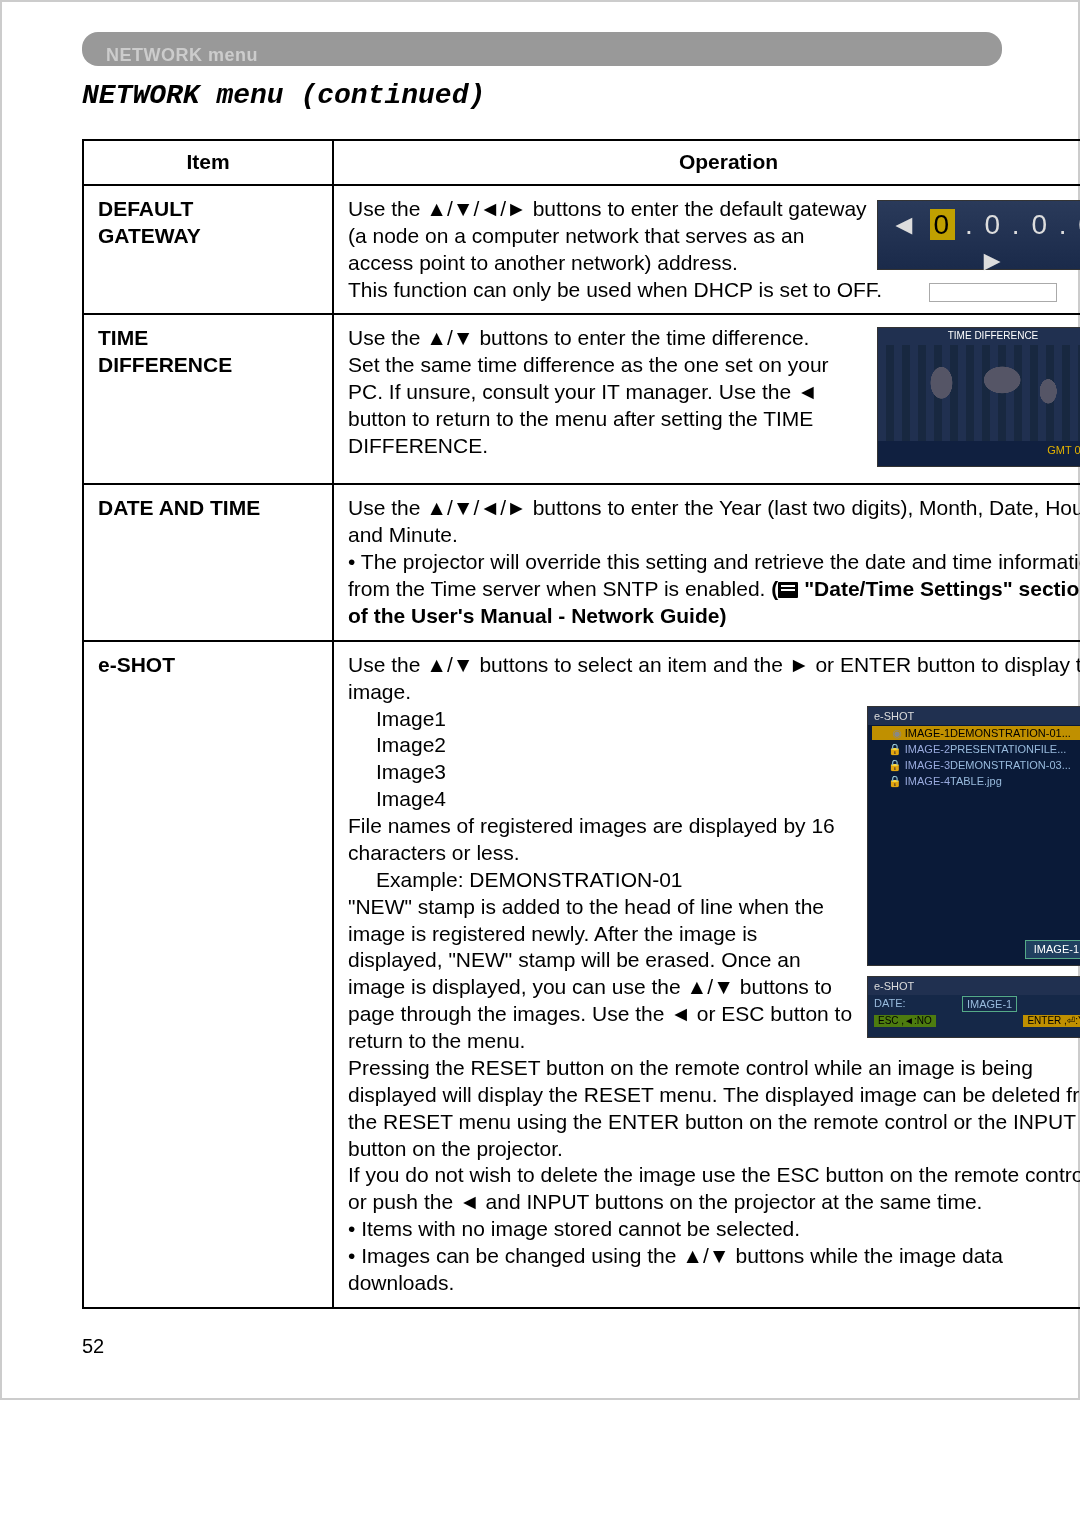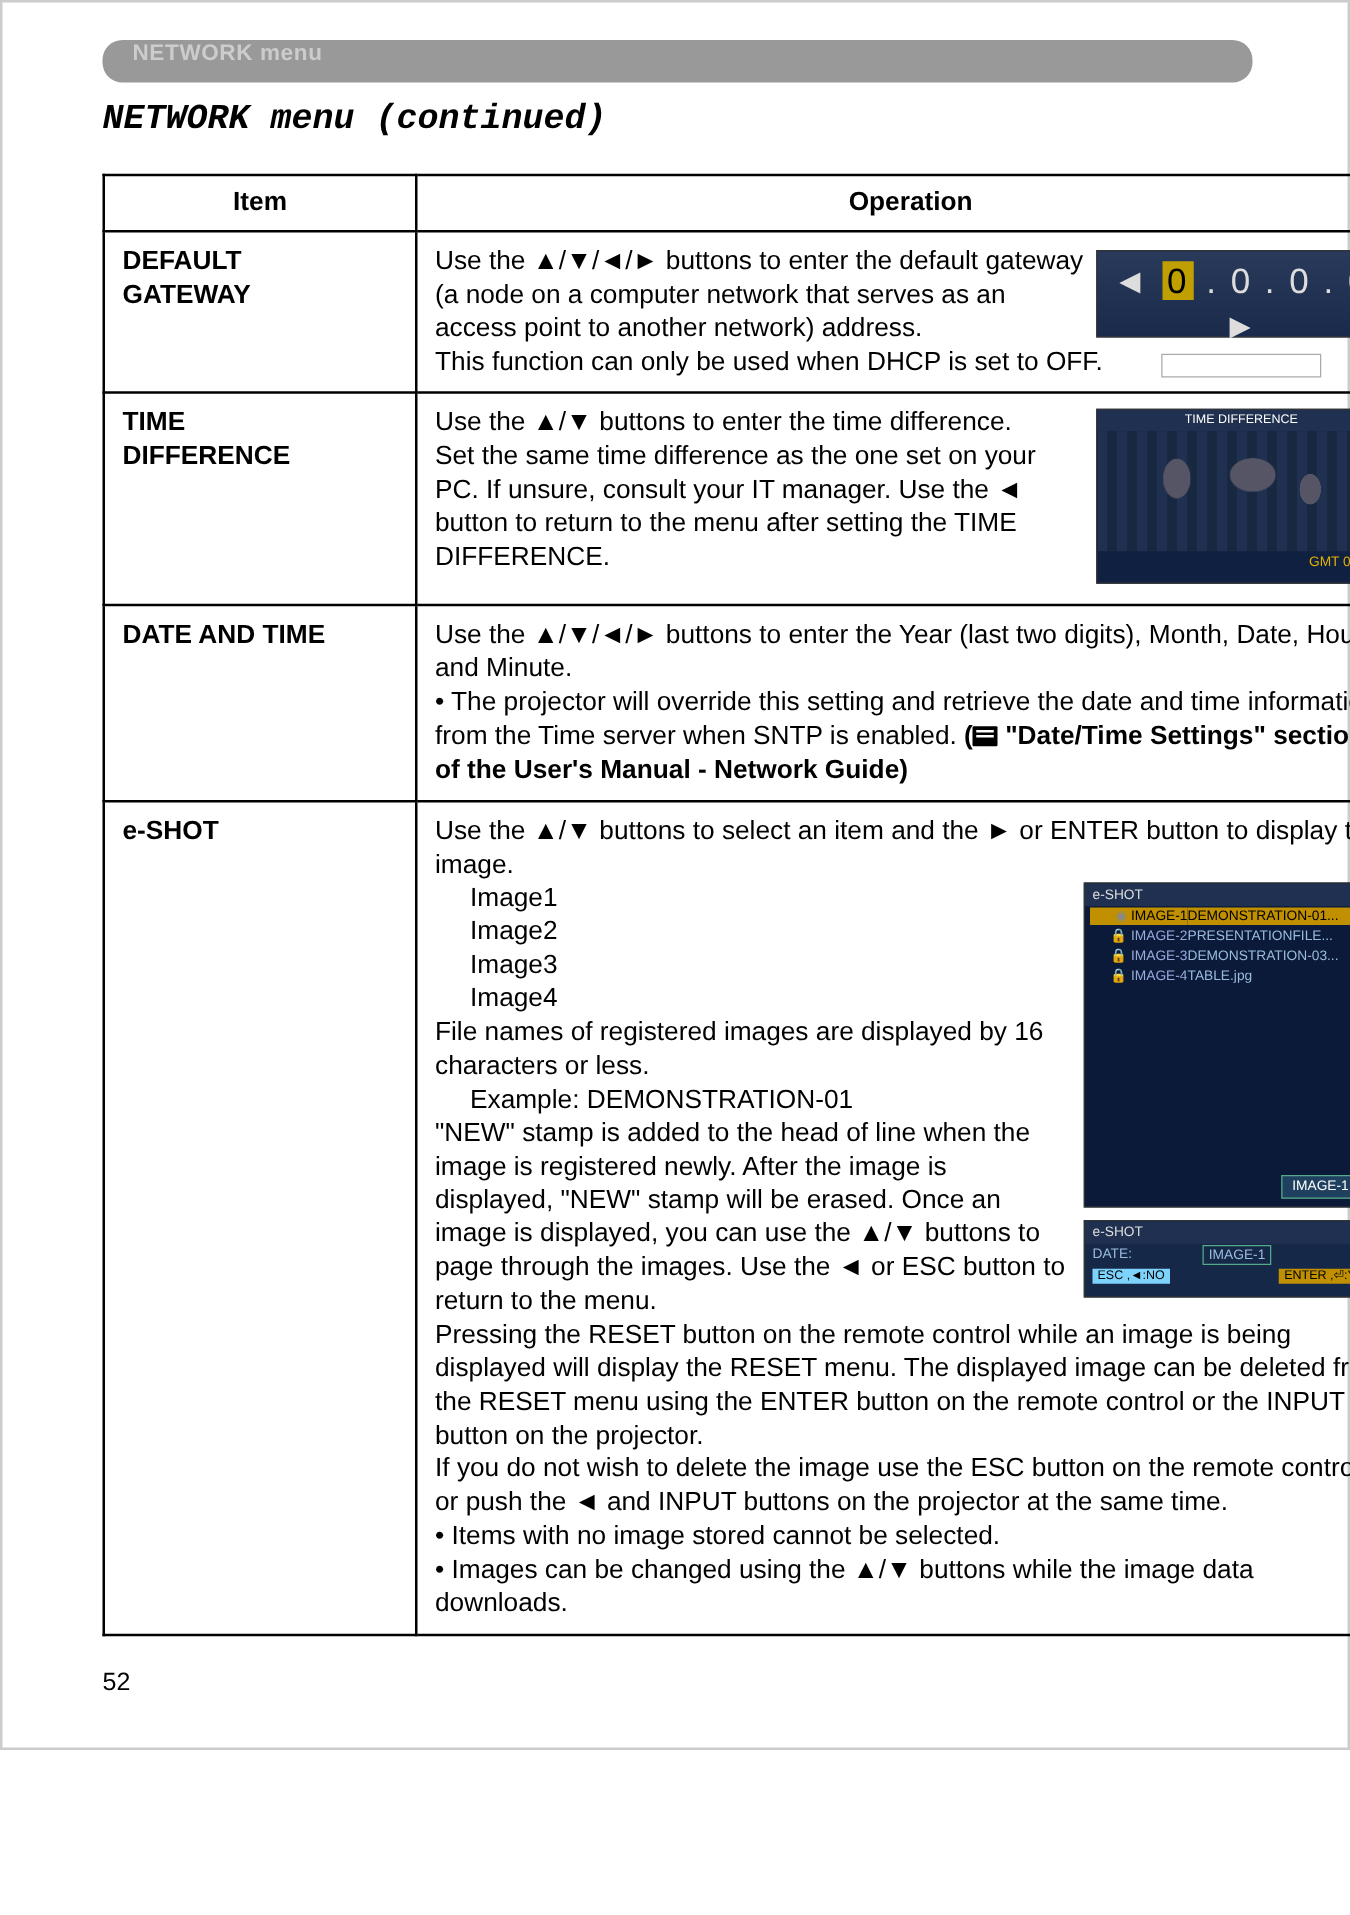--- a/index.html
+++ b/index.html
@@ -17,21 +17,21 @@
     border: 2px solid #ccc;
     position: relative;
   }
   .tab-bar {
     background: #999;
     border-radius: 16px;
     height: 34px;
     width: 920px;
     margin: 0 0 6px 0;
     display: flex;
-    align-items: flex-start;
+    align-items: flex-end;
     padding-left: 24px;
     box-sizing: border-box;
   }
   .tab-bar span {
     color: #ccc;
     font-weight: bold;
     font-size: 18px;
     letter-spacing: 0.5px;
   }
   h2.title {
@@ -216,21 +216,21 @@
     color: #9bd;
   }
   .shot-eshot2 .row span:first-child { width: 88px; }
   .shot-eshot2 .im2 { border: 1px solid #5a8; padding: 0 4px; }
   .shot-eshot2 .foot {
     display: flex;
     justify-content: space-between;
     font-size: 10px;
     padding: 2px 6px;
   }
-  .shot-eshot2 .foot .no { background: #7dd3fc; color: #000; padding: 0 4px; }
+  .shot-eshot2 .foot .no { background: #4d7c0f; color: #000; padding: 0 4px; }
   .shot-eshot2 .foot .yes { background: #c09000; color: #000; padding: 0 4px; }
 
   .pageno {
     margin-top: 26px;
     font-size: 20px;
   }
   .indent { padding-left: 28px; display: block; }
 </style>
 </head>
 <body>

